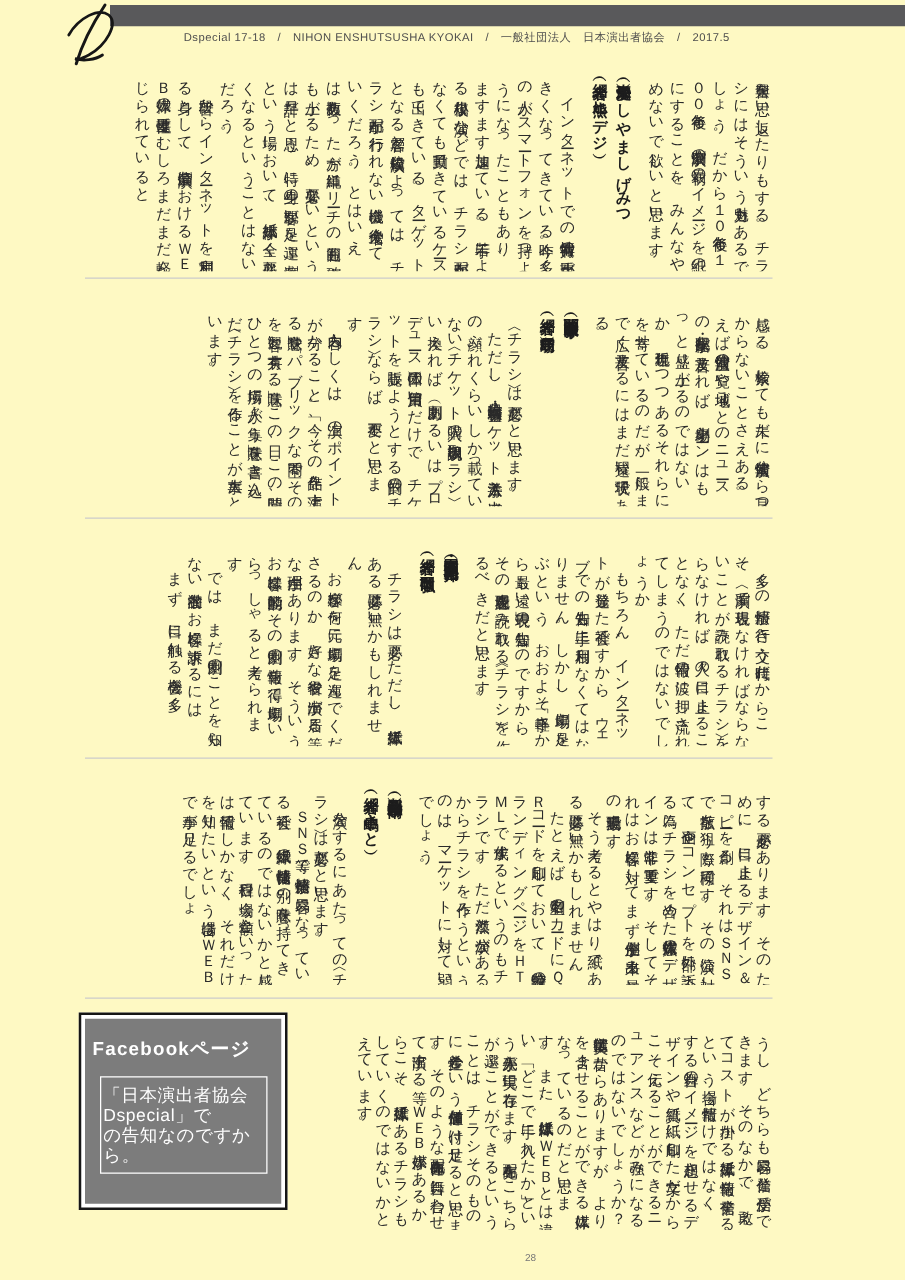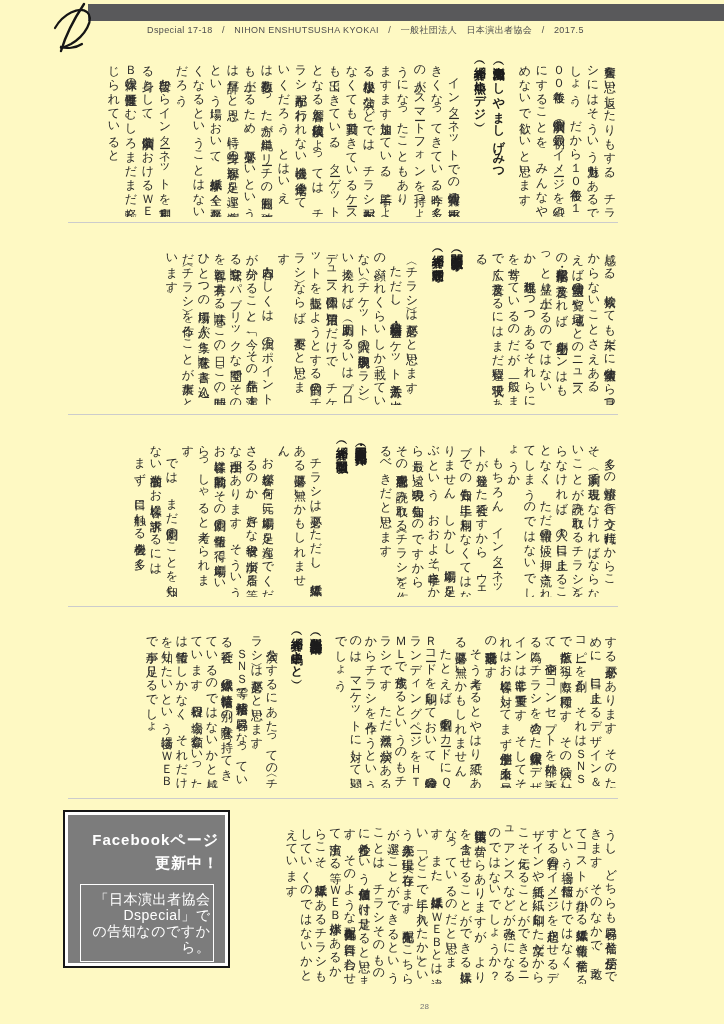--- a/index.html
+++ b/index.html
@@ -30,21 +30,21 @@
   .band4{top:628px;line-height:15px;}
   .band5{top:820px;left:240px;width:378px;height:164px;line-height:14.5px;}
   .seg{white-space:pre-line;}
   .sig{font-weight:bold;color:#1d1d1d;margin-right:8px;margin-left:8px;}
   .sig-line{line-height:19px;}
 
   
   .fb-box{position:absolute;left:63px;top:810px;width:167px;height:158px;
     border:2px solid #161616;background:#ffffff;padding:3px;box-sizing:border-box;}
   .fb-inner{background:#7c7c7c;width:100%;height:100%;box-sizing:border-box;
-    text-align:right;color:#ffffff;padding:13px 6px 8px;}
+    text-align:left;color:#ffffff;padding:13px 6px 8px;}
   .fb-title{font-size:15px;font-weight:bold;line-height:23px;letter-spacing:1px;}
   .fb-body{margin:10px auto 0;border:1px solid #ffffff;width:128px;padding:6px 2px;
     font-size:14px;line-height:16px;letter-spacing:.5px;}
 
   .pagenum{position:absolute;left:420px;top:1002px;font-size:8px;color:#777777;}
 </style>
 </head>
 <body>
 
 <div class="page">
@@ -110,21 +110,20 @@
   </div>
 
   <div class="band band5">
     <div class="seg">うし、どちらも容易に発信と受信ができます。そのなかで、敢えてコストが掛かる紙媒体で情報を発信するという場合、情報だけではなく、上演する舞台のイメージを想起させるデザインや紙質、紙に印刷した文字だからこそ伝えることができるニュアンスなどが強みになるのではないでしょうか？　宣伝美術は昔からありますが、より演出的意図を含ませることができる媒体になっているのだと思います。また、紙媒体はＷＥＢとは違い、「どこで手に入れたか」という入手先が現実に存在します。配布先をこちらが選ぶことができるということは、チラシそのものに希少性という付加価値を付け足せると思います。そのような配布先自体を舞台に合わせて演出する等、ＷＥＢ媒体があるからこそ、紙媒体であるチラシも発展していくのではないかと考えています。</div>
   </div>
 
   <div class="fb-box">
     <div class="fb-inner">
       <div class="fb-title">
         <div>Facebookページ</div>
-        <div>更新中！</div>
       </div>
       <div class="fb-body">
         <div>「日本演出者協会</div>
         <div>Dspecial」で</div>
         <div>の告知なのですから。</div>
       </div>
     </div>
   </div>
 
   <div class="pagenum">28</div>

